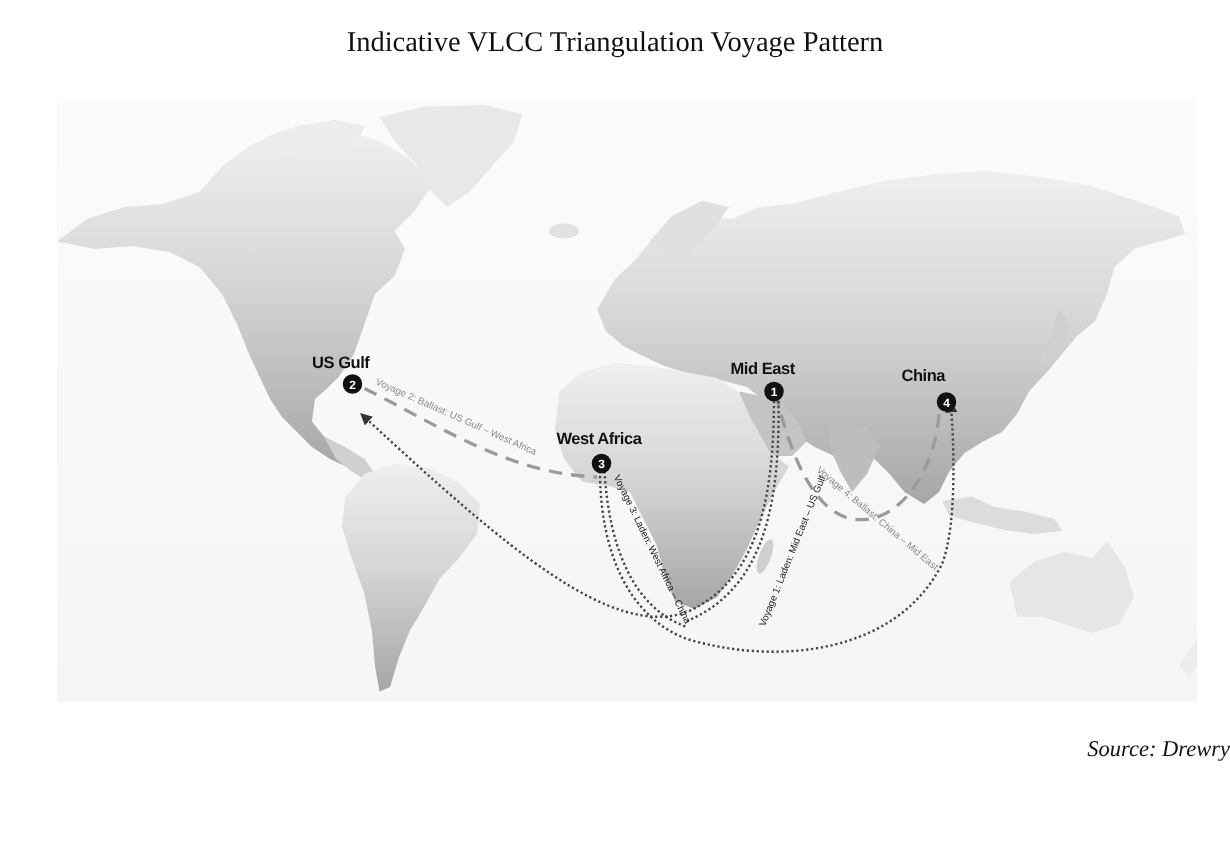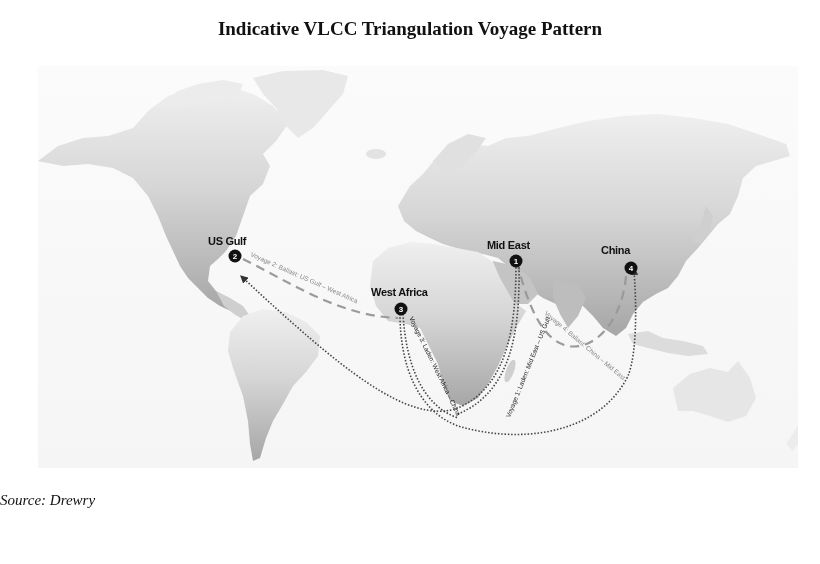--- a/index.html
+++ b/index.html
@@ -1,25 +1,25 @@
 <!DOCTYPE html>
 <html><head>
   <meta charset="utf-8">
   <style>
     html, body { margin: 0; padding: 0; background: #ffffff; }
     body { width: 820px; height: 564px; position: relative; overflow: hidden; }
     .title {
       position: absolute; left: 0; top: 18px; width: 820px; text-align: center;
       font-family: "Liberation Serif", "DejaVu Serif", serif;
-      font-weight: bold; font-size: 19px; color: #111;
+      font-weight: normal; font-size: 19px; color: #111;
     }
     .map-wrap { position: absolute; left: 38px; top: 66px; width: 760px; height: 402px; }
     .map-wrap svg { display: block; }
     .source {
-      position: absolute; left: 0; top: 492px; width: 820px; text-align: left;
+      position: absolute; left: 0; top: 492px; width: 820px; text-align: right;
       font-family: "Liberation Serif", "DejaVu Serif", serif;
       font-style: italic; font-size: 15px; color: #111;
     }
     .lbl { font-family: "Liberation Sans", "DejaVu Sans", sans-serif; font-weight: bold; font-size: 11px; fill: #111; letter-spacing: -0.3px; }
     .num { font-family: "Liberation Sans", "DejaVu Sans", sans-serif; font-weight: bold; font-size: 8px; fill: #fff; }
     .vlbl { font-family: "Liberation Sans", "DejaVu Sans", sans-serif; font-size: 6.5px; }
   </style>
 </head>
 <body>
 

